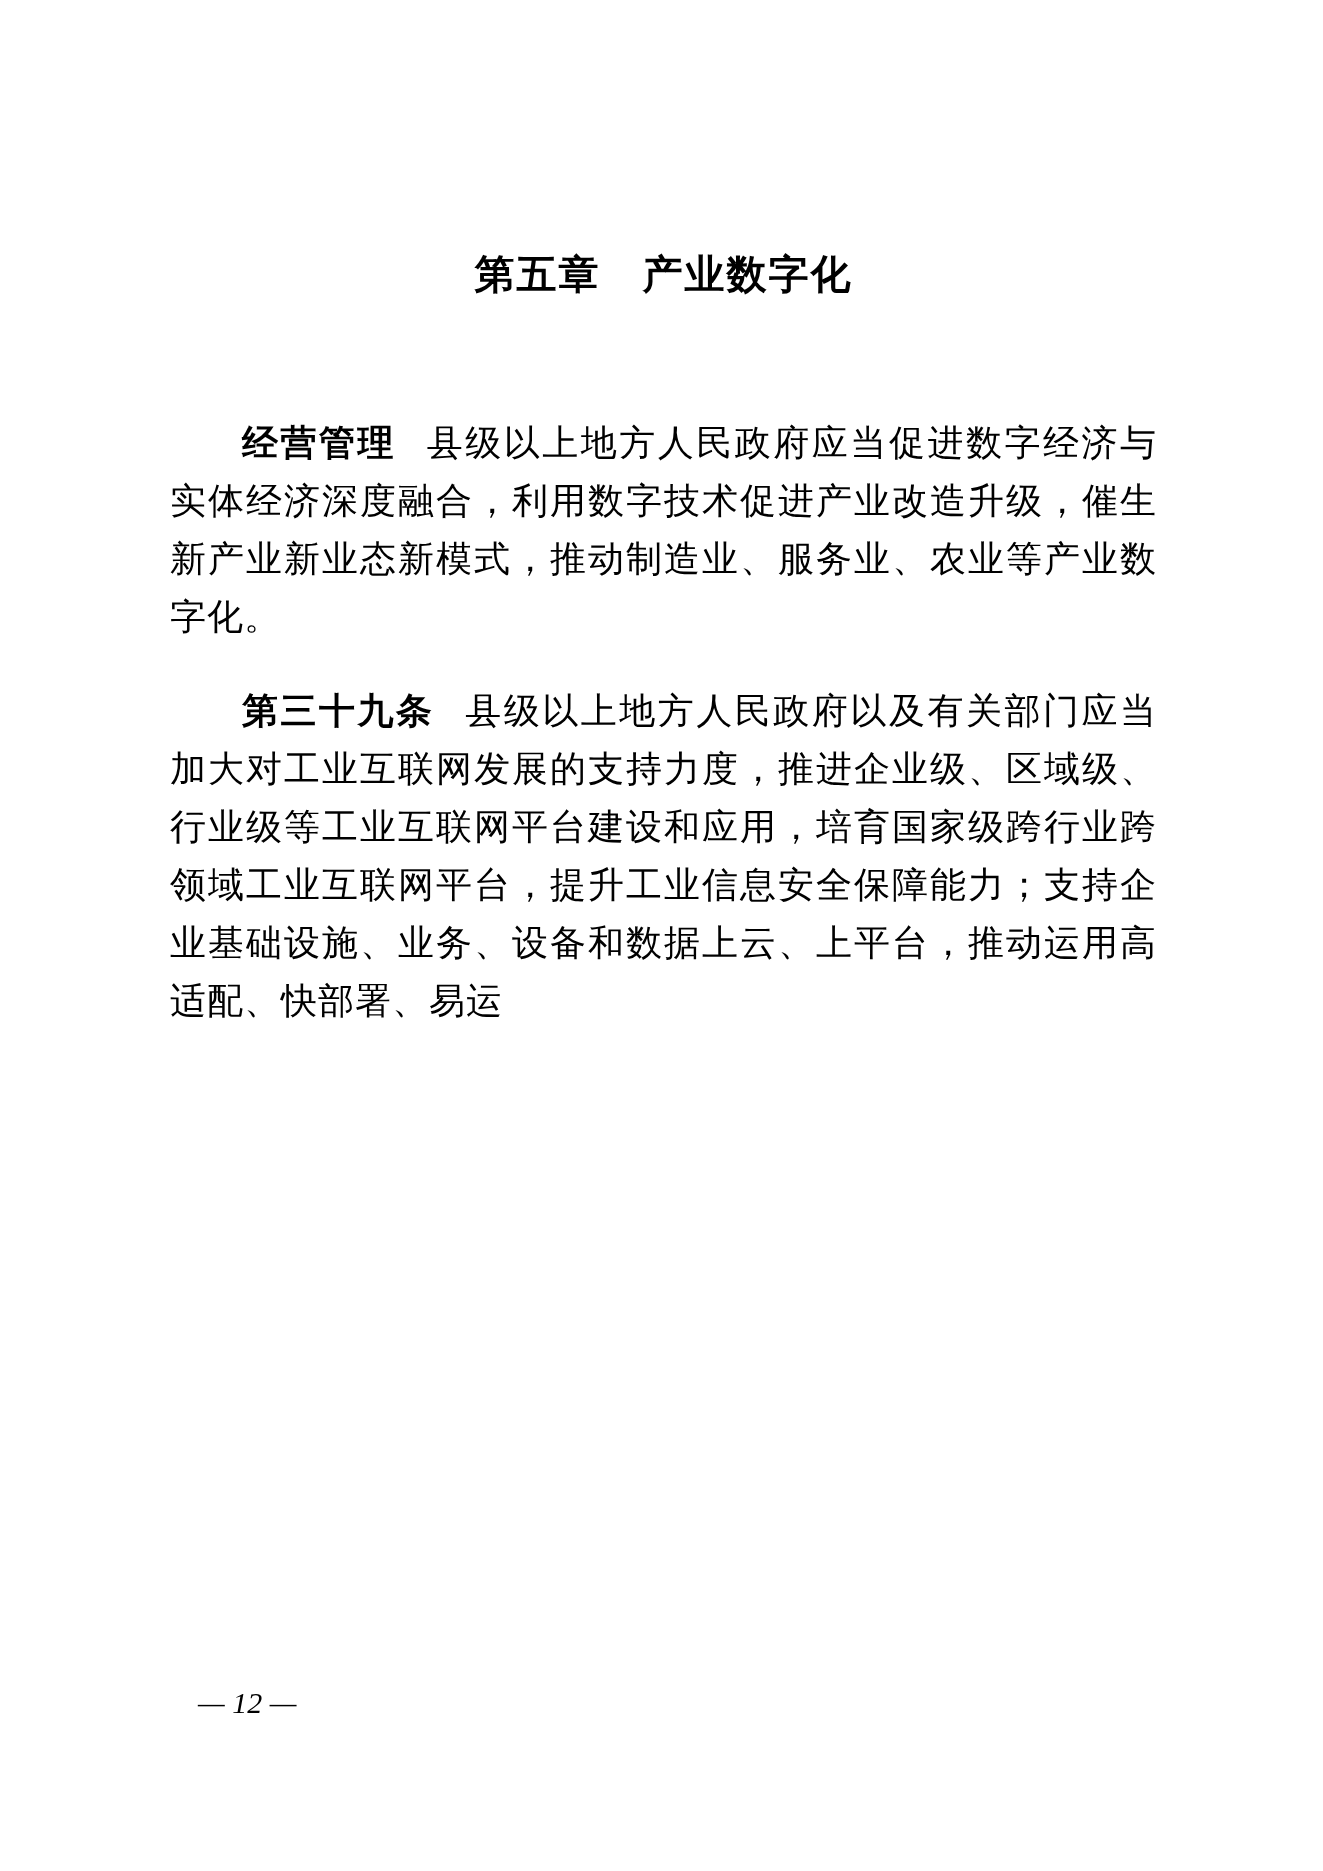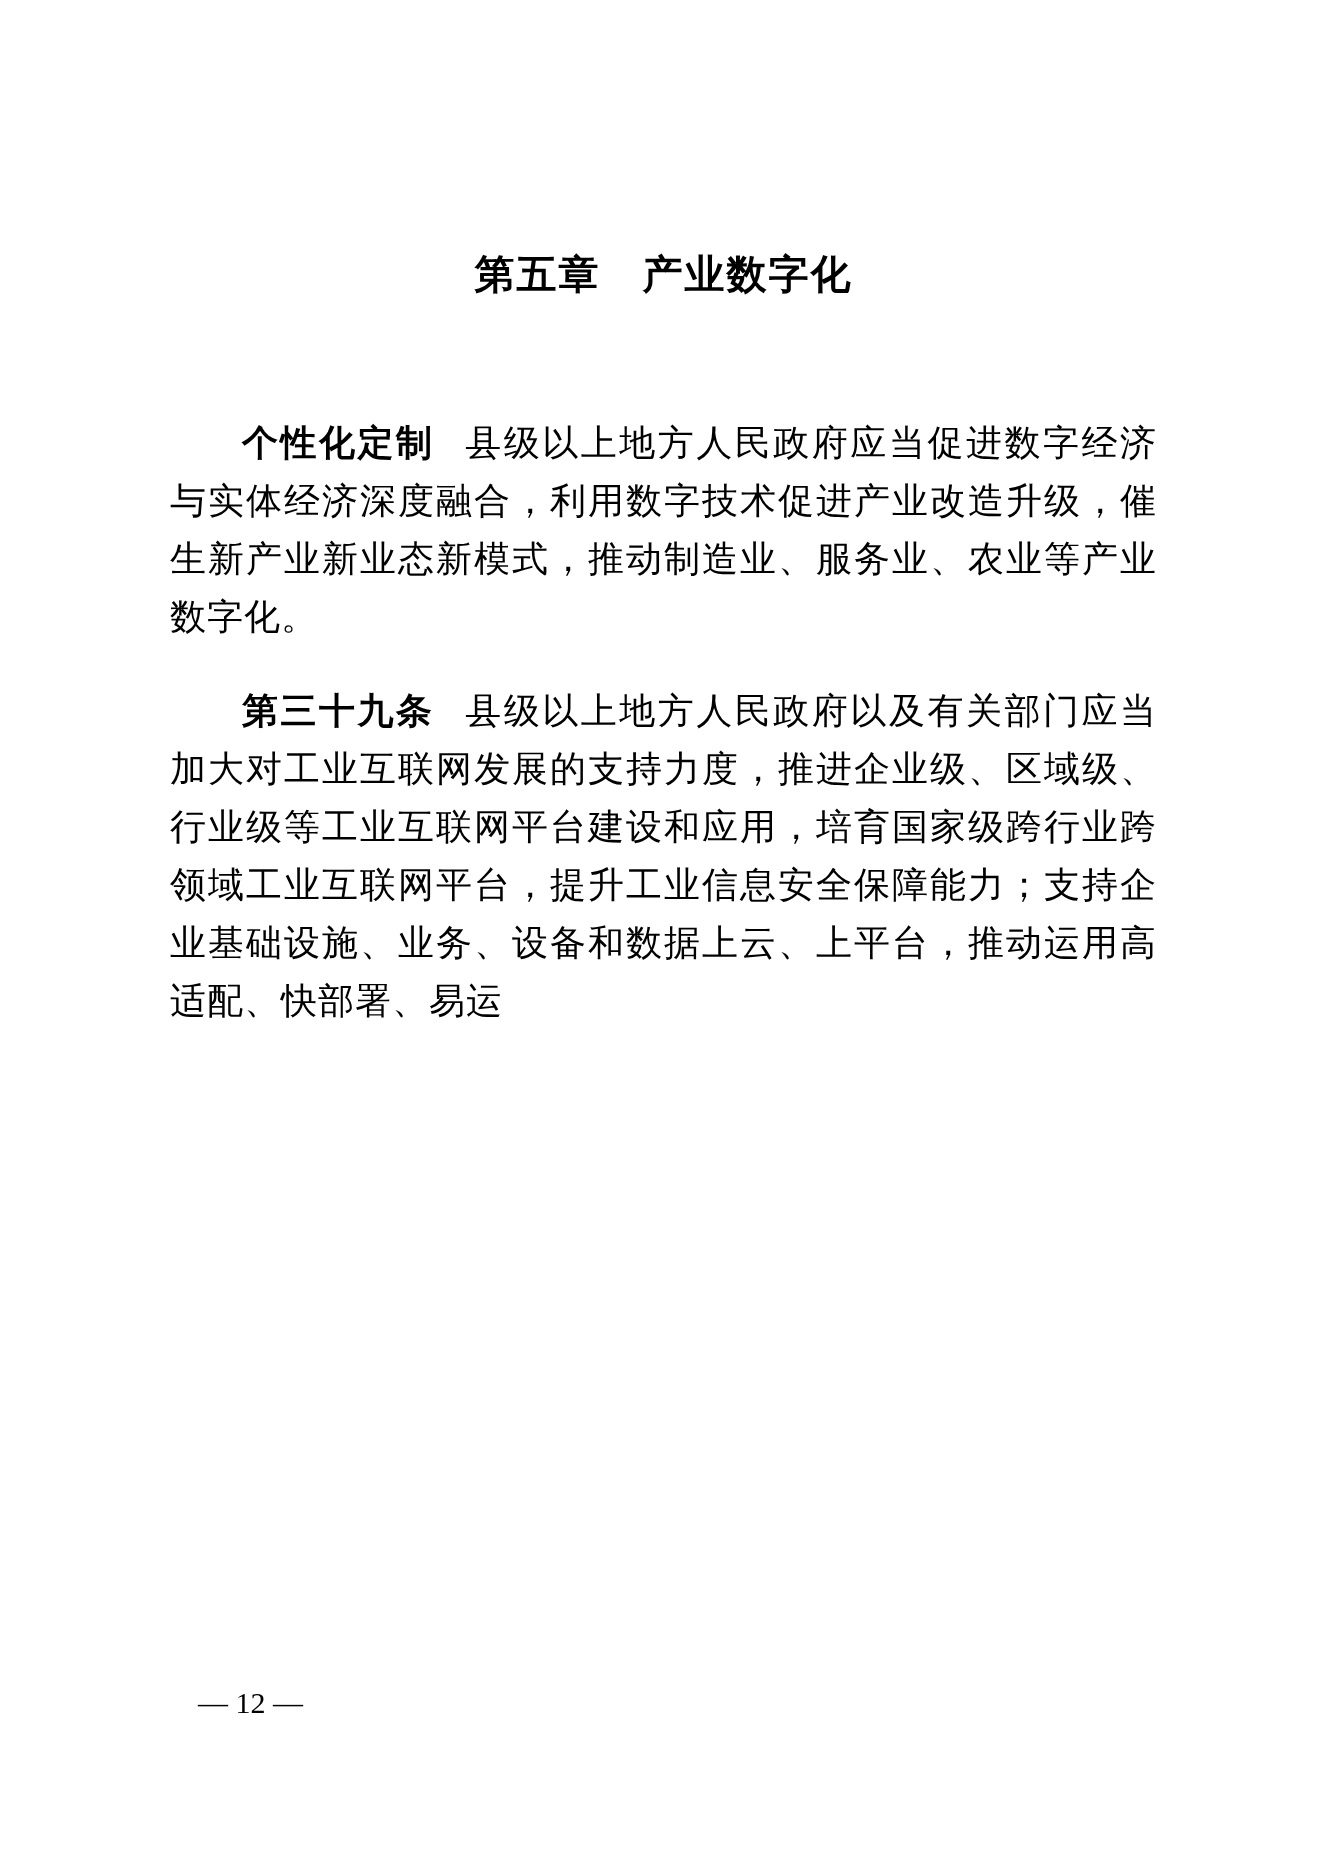--- a/index.html
+++ b/index.html
@@ -48,32 +48,33 @@
     font-weight: 700;
     margin-right: 0.85em;
   }
   .page-footer {
     position: absolute;
     left: 198px;
     top: 1686px;
     font-size: 30px;
     line-height: 34px;
     font-family: "Liberation Serif", serif;
+    font-style: italic;
   }
 </style>
 </head>
 <body>
 
 <div class="page">
 
   <h1 class="chapter-title">第五章　产业数字化</h1>
 
   <div class="content">
 
-    <p class="article"><span class="art-num">个性化定制</span><span>县级以上地方人民政府应当促进数字经济与实体经济深度融合，利用数字技术促进产业改造升级，催生新产业新业态新模式，推动制造业、服务业、农业等产业数字化。</span></p>
+    <p class="article"><span class="art-num">经营管理</span><span>县级以上地方人民政府应当促进数字经济与实体经济深度融合，利用数字技术促进产业改造升级，催生新产业新业态新模式，推动制造业、服务业、农业等产业数字化。</span></p>
 
 
 
     <p class="article"><span class="art-num">第三十九条</span><span>县级以上地方人民政府以及有关部门应当加大对工业互联网发展的支持力度，推进企业级、区域级、行业级等工业互联网平台建设和应用，培育国家级跨行业跨领域工业互联网平台，提升工业信息安全保障能力；支持企业基础设施、业务、设备和数据上云、上平台，推动运用高适配、快部署、易运</span></p>
 
   </div>
 
   <div class="page-footer">— 12 —</div>
 
 </div>

